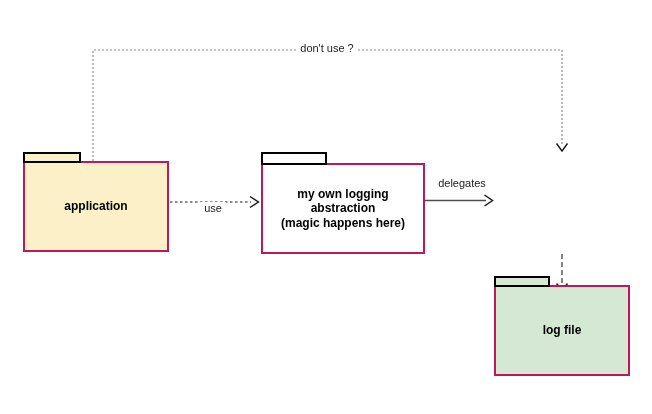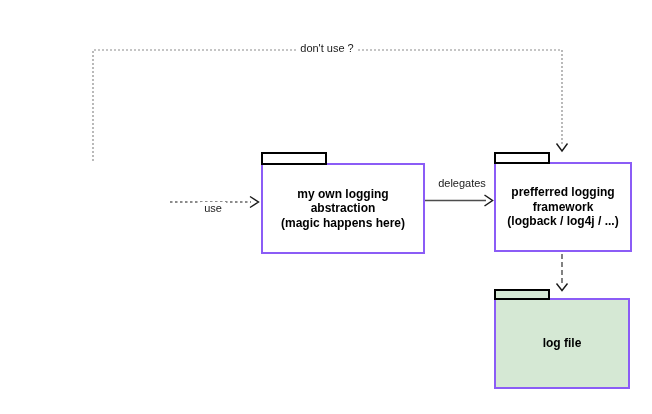--- a/index.html
+++ b/index.html
@@ -20,21 +20,21 @@
   .node {
     position: absolute;
   }
   .node .tab {
     border: 2px solid #000000;
     margin-bottom: -2px;
     position: relative;
     z-index: 2;
   }
   .node .body {
-    border: 2px solid #8b5cf6;
+    border: 2px solid #be185d;
     display: flex;
     align-items: center;
     justify-content: center;
     text-align: center;
     position: relative;
     z-index: 1;
   }
   .node-label {
     font-size: 12px;
     font-weight: bold;
@@ -73,39 +73,37 @@
     <polyline points="484.5,195 492.5,200.5 484.5,206" fill="none" stroke="#1a1a1a" stroke-width="1.5"></polyline>
 
     <line x1="562" y1="254" x2="562" y2="284" stroke="#4d4d4d" stroke-width="1.4" stroke-dasharray="5 3"></line>
     <polyline points="556.5,283.5 562,290.5 567.5,283.5" fill="none" stroke="#1a1a1a" stroke-width="1.4"></polyline>
   </svg>
 
   <div class="edge-label" style="left:327px; top:48px;">don't use ?</div>
   <div class="edge-label" style="left:213px; top:202px;margin-top:6px;">use</div>
   <div class="edge-label" style="left:462px; top:183px;">delegates</div>
 
+  <div class="node" style="left:23px; top:152px; width:146px;">
+    <div class="tab fill-yellow" style="width:58px; height:11px;"></div>
+    <div class="body fill-yellow" style="width:146px; height:91px;">
+      <span class="node-label">application</span>
+    </div>
+  </div>
 
   <div class="node" style="left:261px; top:152px; width:164px;">
     <div class="tab fill-white" style="width:66px; height:13px;"></div>
     <div class="body fill-white" style="width:164px; height:91px;">
       <span class="node-label">my own logging
 abstraction
 (magic happens here)</span>
     </div>
   </div>
 
-  <div class="node" style="left:494px; top:152px; width:138px;">
-    <div class="tab fill-white" style="width:56px; height:12px;"></div>
-    <div class="body fill-white" style="width:138px; height:90px;">
-      <span class="node-label">prefferred logging
-framework
-(logback / log4j / ...)</span>
-    </div>
-  </div>
 
-  <div class="node" style="left:494px; top:289px; width:120px;">
+  <div class="node" style="left:494px; top:276px; width:120px;">
     <div class="tab fill-green" style="width:56px; height:11px;"></div>
     <div class="body fill-green" style="width:136px; height:91px;">
       <span class="node-label">log file</span>
     </div>
   </div>
 
 </div>
 
 </body></html>

